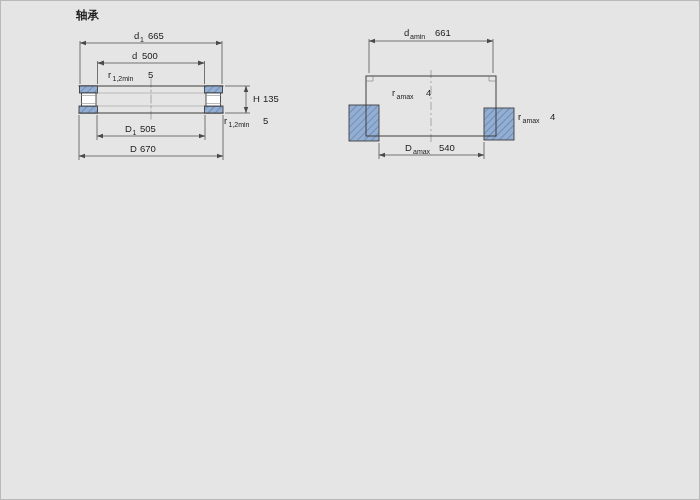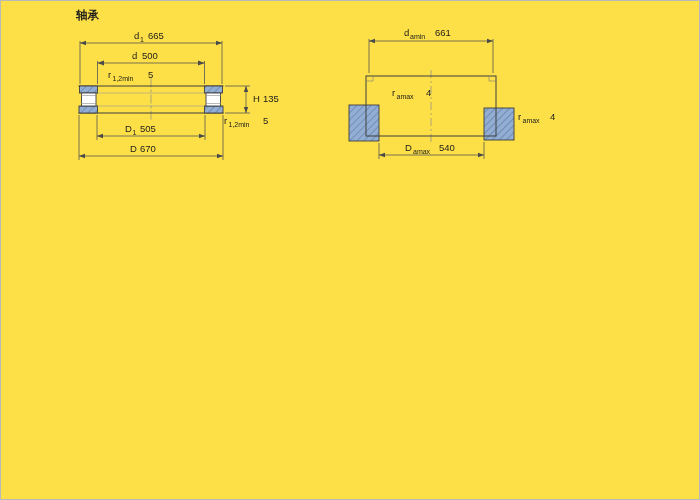--- a/index.html
+++ b/index.html
@@ -1,16 +1,16 @@
 <!DOCTYPE html>
 <html><head>
 <meta charset="utf-8">
 <style>
   html,body{margin:0;padding:0;background:#ffffff;}
-  #canvas{position:relative;width:698px;height:498px;border:1px solid #b9b9b9;background:#fde047;overflow:hidden;}
+  #canvas{position:relative;width:698px;height:498px;border:1px solid #b9b9b9;background:#e5e5e5;overflow:hidden;}
   svg text{font-family:"Liberation Sans","DejaVu Sans",sans-serif;fill:#1c1c1c;}
   .lbl{font-size:9.5px;}
   .sub{font-size:7px;}
   .ttl{font-size:11.5px;font-weight:bold;}
 </style>
 </head>
 <body>
 
 <div id="canvas">
 <svg width="698" height="498" viewBox="0 0 698 498">

